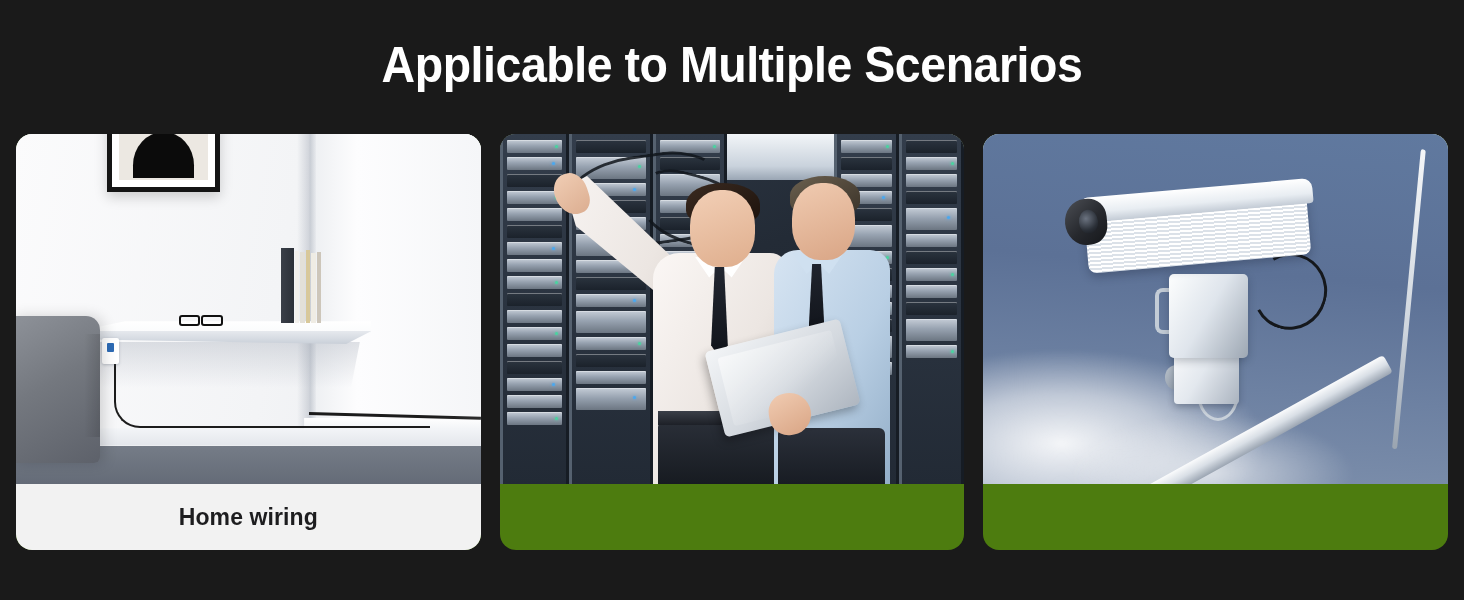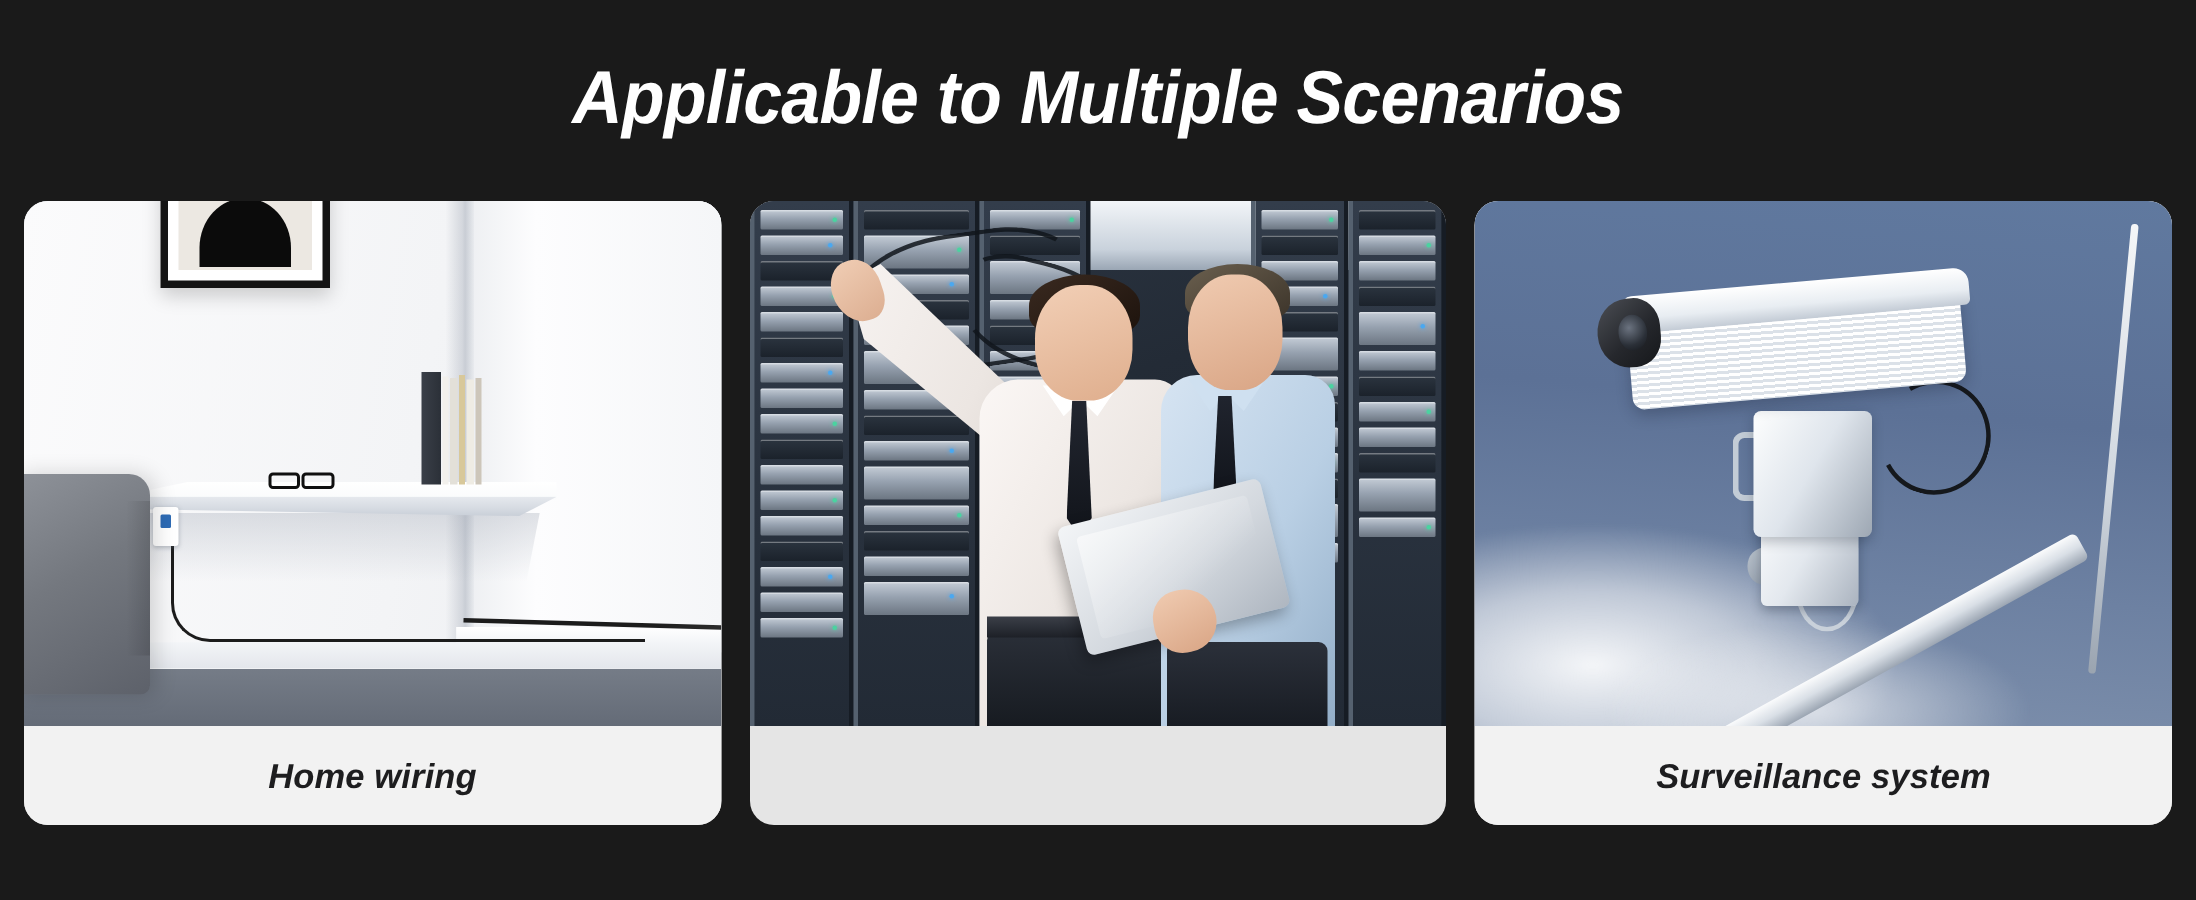--- a/index.html
+++ b/index.html
@@ -15,21 +15,20 @@
     background: #1a1a1a;
     font-family: "Liberation Sans", sans-serif;
     -webkit-font-smoothing: antialiased;
   }
 
   .banner {
     position: relative;
     width: 1264px;
     height: 600px;
     background: #1a1a1a;
-    font-style: italic;
   }
 
   
   .banner-title {
     position: absolute;
     top: 34px;
     left: 0;
     width: 1464px;
     text-align: center;
     color: #ffffff;
@@ -52,21 +51,21 @@
     display: flex;
     gap: 19px;
   }
 
   .scenario-card {
     position: relative;
     flex: 1 1 0;
     height: 416px;
     border-radius: 16px;
     overflow: hidden;
-    background: #e5e5e5;
+    background: #4d7c0f;
     display: flex;
     flex-direction: column;
   }
 
   .card-photo {
     position: relative;
     width: 100%;
     height: 350px;
     overflow: hidden;
     background: #cfd4da;
@@ -799,19 +798,16 @@
           <div class="cam-knob"></div>
           <div class="cam-mount-base"></div>
           <div class="cam-yoke"></div>
           <div class="cam-head-joint"></div>
           <div class="cam-cable"></div>
           <div class="cam-body"></div>
           <div class="cam-shield"></div>
           <div class="cam-lens"></div>
         </div>
       </div>
-      <div class="card-caption">
-        <span class="card-caption-text">Surveillance system</span>
-      </div>
     </div>
 
   </div>
 </div>
 
 </body></html>

